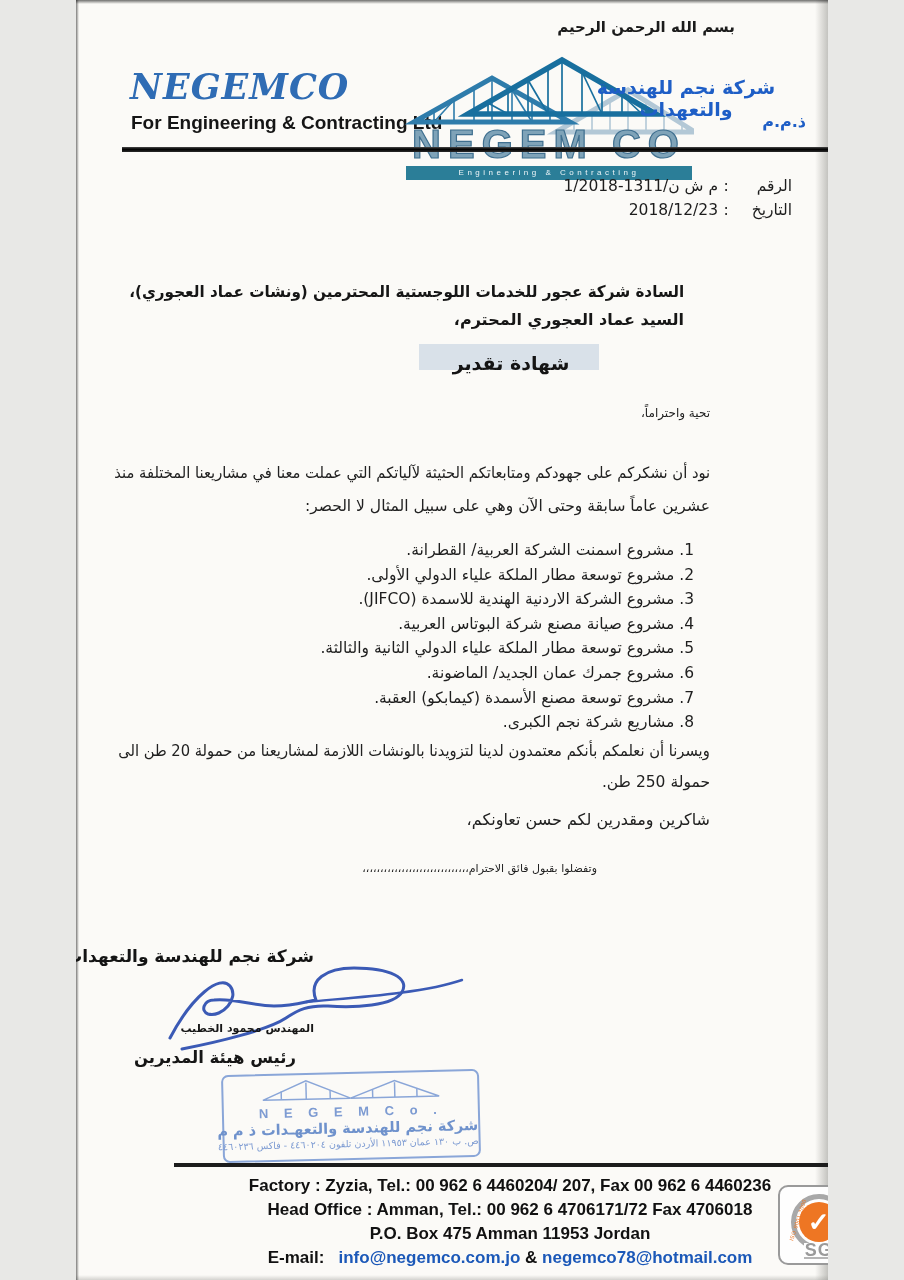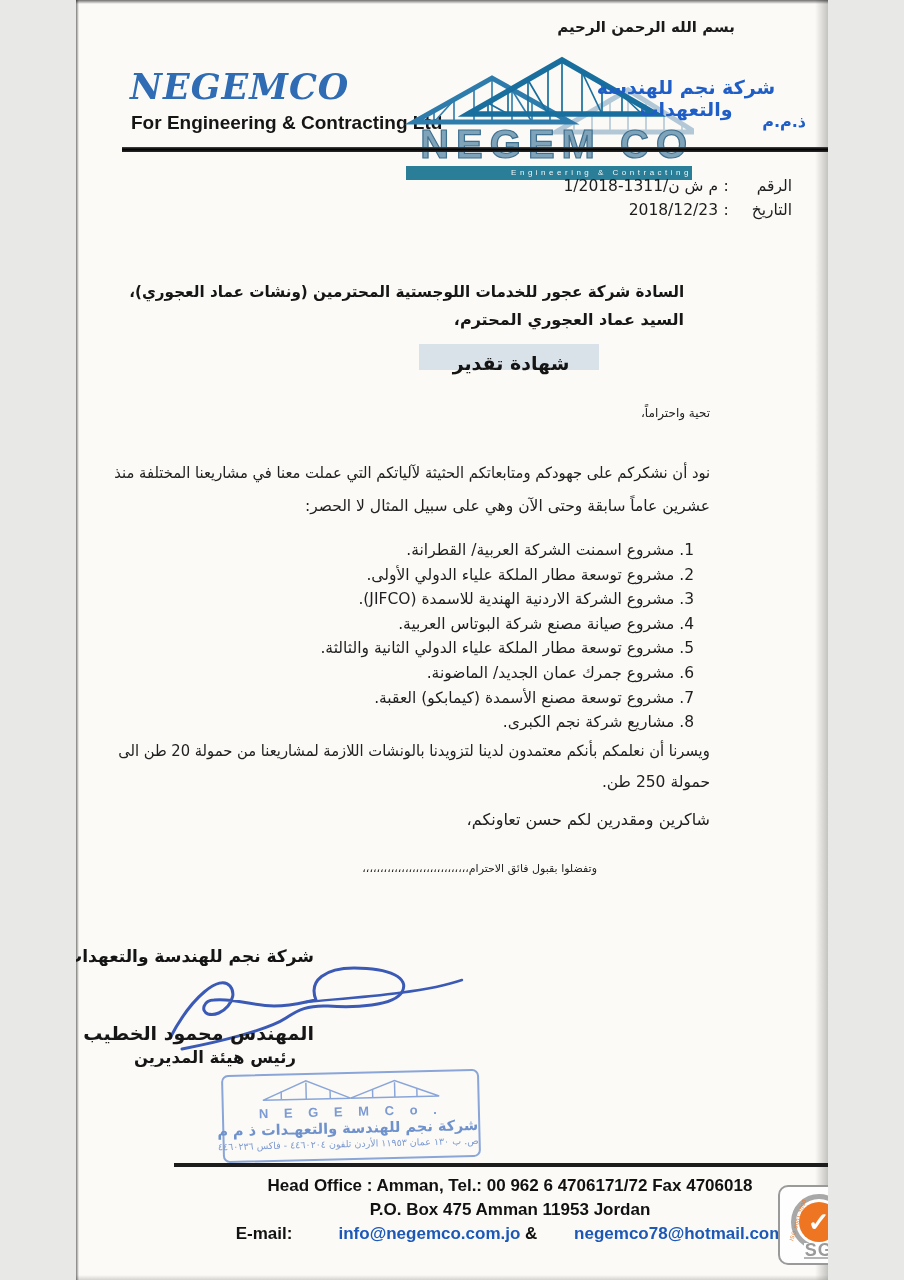--- a/index.html
+++ b/index.html
@@ -16,21 +16,21 @@
   .abs{position:absolute;}
   .rtl{direction:rtl;unicode-bidi:plaintext;}
   .nowrap{white-space:nowrap;}
   .fit{display:inline-block;transform:scaleX(.95);transform-origin:100% 50%;}
 
   
   .basmala{top:18px;left:410px;width:320px;text-align:center;font-weight:bold;font-size:15px;color:#1b1b1b;}
   .brand-en{top:66px;left:54px;font-family:"DejaVu Serif",serif;font-style:italic;font-weight:bold;
             font-size:35px;color:#2f6cb4;letter-spacing:1px;text-align:right;}
   .brand-sub{top:112px;left:55px;font-family:"Liberation Sans",sans-serif;font-weight:bold;font-size:19px;color:#151515;}
-  .logo-wrap{top:54px;left:328px;width:290px;text-align:right;}
+  .logo-wrap{top:54px;left:328px;width:290px;text-align:center;}
   .logo-name{margin-top:-26px;font-family:"Liberation Sans",sans-serif;font-weight:bold;font-size:40px;
              color:#7fa3b8;-webkit-text-stroke:1.2px #3f6f8f;letter-spacing:7px;line-height:1;}
   .logo-band{margin:2px 2px 18px 2px;height:14px;background:#2b7e98;color:#eef6f8;
              font-family:"Liberation Sans",sans-serif;font-size:8px;letter-spacing:3.5px;line-height:14px;}
   .brand-ar{top:76px;right:22px;width:240px;text-align:center;font-weight:bold;font-size:19px;color:#1e5ec6;}
   .brand-llc{top:112px;right:22px;width:240px;text-align:right;font-weight:bold;font-size:16px;color:#1e5ec6;}
   .head-rule{top:147px;left:46px;width:836px;height:5px;background:linear-gradient(180deg,#4a4a4a,#000 45%,#2a2a2a);}
 
   
   .ref{top:174px;right:36px;font-size:15.5px;color:#1d1d1d;direction:rtl;}
@@ -46,36 +46,36 @@
   .para{right:118px;left:110px;text-align:right;font-size:15.5px;line-height:33px;color:#212121;}
   .para1{top:457px;}
   .para2{top:736px;line-height:31px;}
   .list{top:538px;right:134px;text-align:right;font-size:15.5px;line-height:24.6px;color:#1e1e1e;}
   .thanks{top:810px;right:118px;font-size:16px;color:#202020;}
   .closing{top:862px;right:231px;font-size:11px;color:#1e1e1e;}
 
   
   .sig-company{top:946px;right:514px;font-weight:bold;font-size:17px;color:#141414;}
   .sig-svg{top:956px;left:80px;}
-  .sig-name{top:1022px;right:514px;font-weight:bold;font-size:19px;color:#161616;}
+  .sig-name{top:1022px;right:514px;font-weight:bold;font-size:11px;color:#161616;}
   .sig-role{top:1048px;right:532px;font-weight:bold;font-size:16.5px;color:#161616;}
 
   
   .stamp{top:1072px;left:146px;width:258px;height:88px;border:2.5px solid #8aa6d8;border-radius:7px;
          transform:rotate(-1.4deg);text-align:center;padding-top:2px;box-sizing:border-box;}
   .stamp-en{font-family:"Liberation Sans",sans-serif;font-weight:bold;font-size:13px;letter-spacing:6px;
             color:#7d9bd2;line-height:15px;}
   .stamp-ar{font-weight:bold;font-size:14.5px;color:#6f92cc;line-height:18px;}
   .stamp-addr{font-size:9.5px;color:#7d9bd2;line-height:13px;direction:rtl;}
 
   
   .foot-rule{top:1163px;left:98px;width:736px;height:4px;background:#1c1c1c;}
   .footer{top:1174px;left:104px;width:660px;text-align:center;font-family:"Liberation Sans",sans-serif;
           font-weight:bold;font-size:17px;line-height:24px;color:#111;}
-  .email-val{color:#1b58b8;margin-left:32px;}
+  .email-val{color:#1b58b8;}
   .cert-box{top:1185px;left:702px;width:142px;height:80px;border:2px solid #9a9a9a;border-radius:10px;background:#fefefe;
             display:flex;align-items:center;justify-content:space-evenly;box-sizing:border-box;}
   .sgs{position:relative;width:62px;height:64px;}
   .sgs-ring{position:absolute;top:1px;left:4px;width:46px;height:46px;border:5px solid #a8a8a8;border-radius:50%;}
   .sgs-core{position:absolute;top:9px;left:12px;width:40px;height:40px;background:#ee7623;border-radius:50%;
             color:#fff;font-weight:bold;font-size:26px;line-height:40px;text-align:center;font-family:"Liberation Sans",sans-serif;}
   .sgs-iso{position:absolute;top:24px;left:-11px;font-size:5.5px;color:#ee7623;transform:rotate(-72deg);
            font-family:"Liberation Sans",sans-serif;letter-spacing:.5px;}
   .sgs-label{position:absolute;bottom:-2px;right:2px;background:#fefefe;padding:0 1px;color:#9a9a9a;
              font-family:"Liberation Sans",sans-serif;font-weight:bold;font-size:18px;letter-spacing:1px;
@@ -223,20 +223,21 @@
           <path d="M172 24 L172 15"></path>
       </g>
     </svg>
     <div class="stamp-en">N E G E M  C o .</div>
     <div class="stamp-ar rtl nowrap">شركة نجم للهندسة والتعهـدات ذ م م</div>
     <div class="stamp-addr nowrap">ص. ب ١٣٠ عمان ١١٩٥٣ الأردن   تلفون ٤٤٦٠٢٠٤ - فاكس ٤٤٦٠٢٣٦</div>
   </div>
 
   <div class="abs foot-rule"></div>
   <div class="abs footer">
+    <div>Factory : Zyzia, Tel.: 00 962 6 4460204/ 207, Fax  00 962 6 4460236</div>
     <div>Head Office : Amman, Tel.: 00 962 6 4706171/72 Fax 4706018</div>
     <div>P.O. Box 475 Amman 11953 Jordan</div>
     <div>
       <span>E-mail:</span>&nbsp;&nbsp;
       <span class="email-val">info@negemco.com.jo</span>
       <span>&amp;</span>
       <span class="email-val">negemco78@hotmail.com</span>
     </div>
   </div>
 

